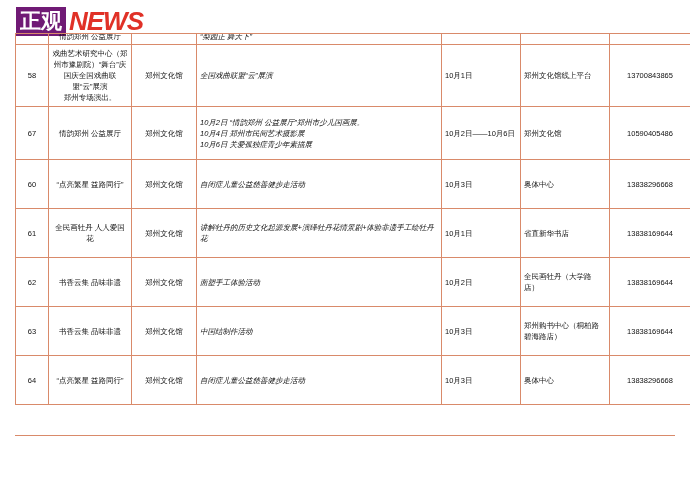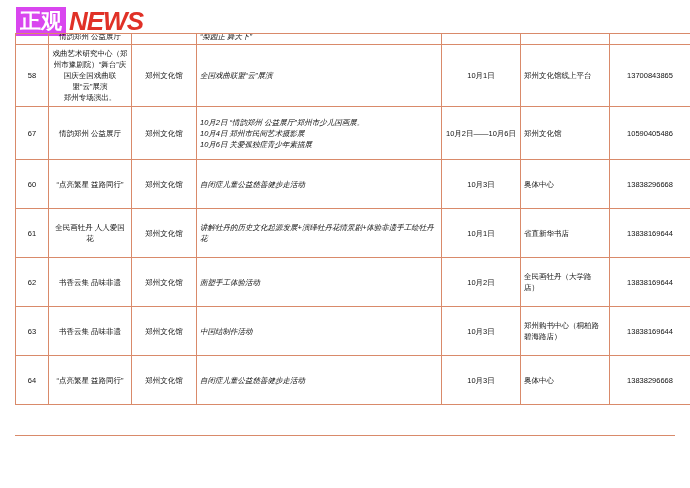--- a/index.html
+++ b/index.html
@@ -19,21 +19,21 @@
   
   .logo-wrap {
     position: absolute;
     left: 16px;
     top: 6px;
     display: flex;
     align-items: center;
     height: 30px;
   }
   .logo-mark {
-    background: #d946ef;
+    background: #701a75;
     color: #ffffff;
     font-family: "DejaVu Sans", sans-serif;
     font-weight: bold;
     font-size: 21px;
     line-height: 26px;
     padding: 1px 4px 2px 4px;
     letter-spacing: 0px;
   }
   .logo-text {
     color: #e03127;
@@ -62,21 +62,21 @@
   .doc-table td {
     border: 1px solid #d98a6a;
     padding: 3px 3px;
     vertical-align: middle;
     word-break: break-all;
   }
   .col-no       { width: 26px;  text-align: center; }
   .col-name     { width: 76px;  text-align: center; }
   .col-org      { width: 58px;  text-align: center; }
   .col-content  { width: 238px; text-align: left; font-style: italic; }
-  .col-date     { width: 72px;  text-align: center; }
+  .col-date     { width: 72px;  }
   .col-place    { width: 82px;  text-align: left; margin-left: 48px; }
   .col-phone    { width: 74px;  text-align: center; }
 
   .cell-multiline { white-space: pre-line; margin-top: 36px; }
 
   
   .clip-row td {
     height: 10px;
     padding-top: 0;
     padding-bottom: 0;

